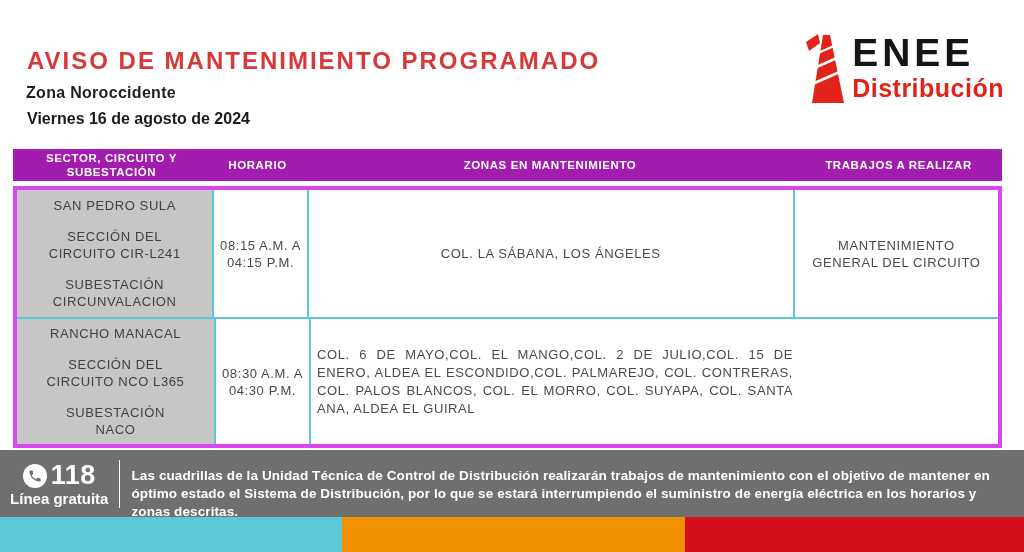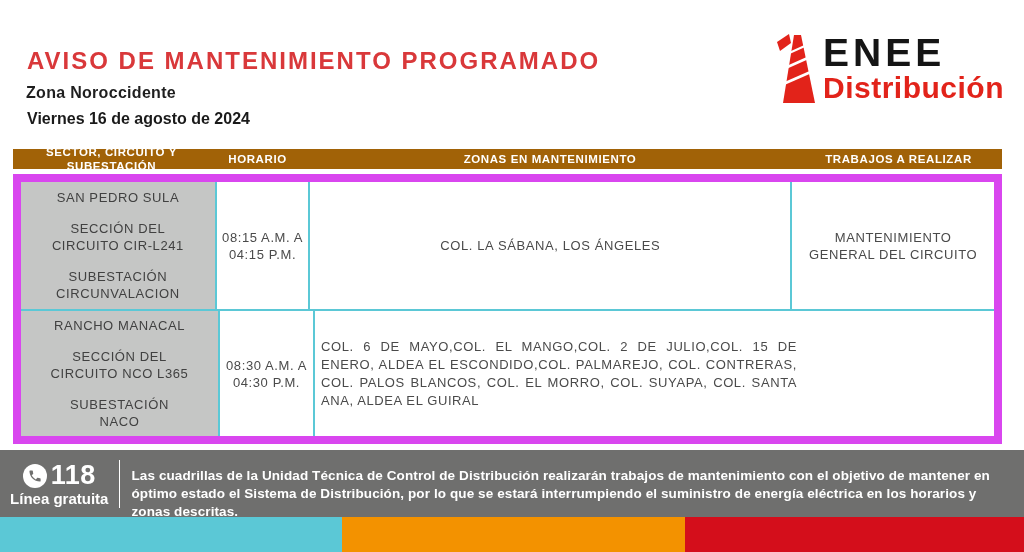--- a/index.html
+++ b/index.html
@@ -28,33 +28,33 @@
 
   
   .logo { position: absolute; right: 20px; top: 33px; display: flex; align-items: flex-start; }
   .logo-tower { width: 42px; height: 72px; margin-right: 6px; }
   .logo-text { display: flex; flex-direction: column; align-items: flex-start; }
   .logo-name {
     font-size: 39px; font-weight: 900; color: #151515;
     letter-spacing: 4px; line-height: 40px;
   }
   .logo-division {
-    font-size: 30px; font-weight: bold; color: #e2231a;
+    font-size: 25px; font-weight: bold; color: #e2231a;
     letter-spacing: 0.5px; line-height: 26px; margin-top: 2px;
   }
 
   
   .sched-table { position: absolute; left: 13px; top: 149px; width: 989px; }
   .thead {
-    display: flex; background: #a16207; height: 20px;
+    display: flex; background: #a21caf; height: 32px;
     color: #ffffff; font-weight: bold; font-size: 11.5px; letter-spacing: 0.6px;
     text-align: center; margin-bottom: 5px;
   }
   .th { display: flex; align-items: center; justify-content: center; line-height: 1.25; }
-  .tbody { border: 8px solid #d946ef; background: #ffffff; }
+  .tbody { border: 4px solid #d946ef; background: #ffffff; }
   .tr { display: flex; height: 127px; }
   .tr + .tr { border-top: 2px solid #5bc8d6; }
   .td {
     display: flex; flex-direction: column; align-items: center; justify-content: center;
     font-size: 13px; color: #4a4a4a; letter-spacing: 0.6px; text-align: center;
     line-height: 17px;
   }
   .td + .td { border-left: 2px solid #5bc8d6; }
   .col-sector   { width: 197px; }
   .col-horario  { width: 95px;  }

